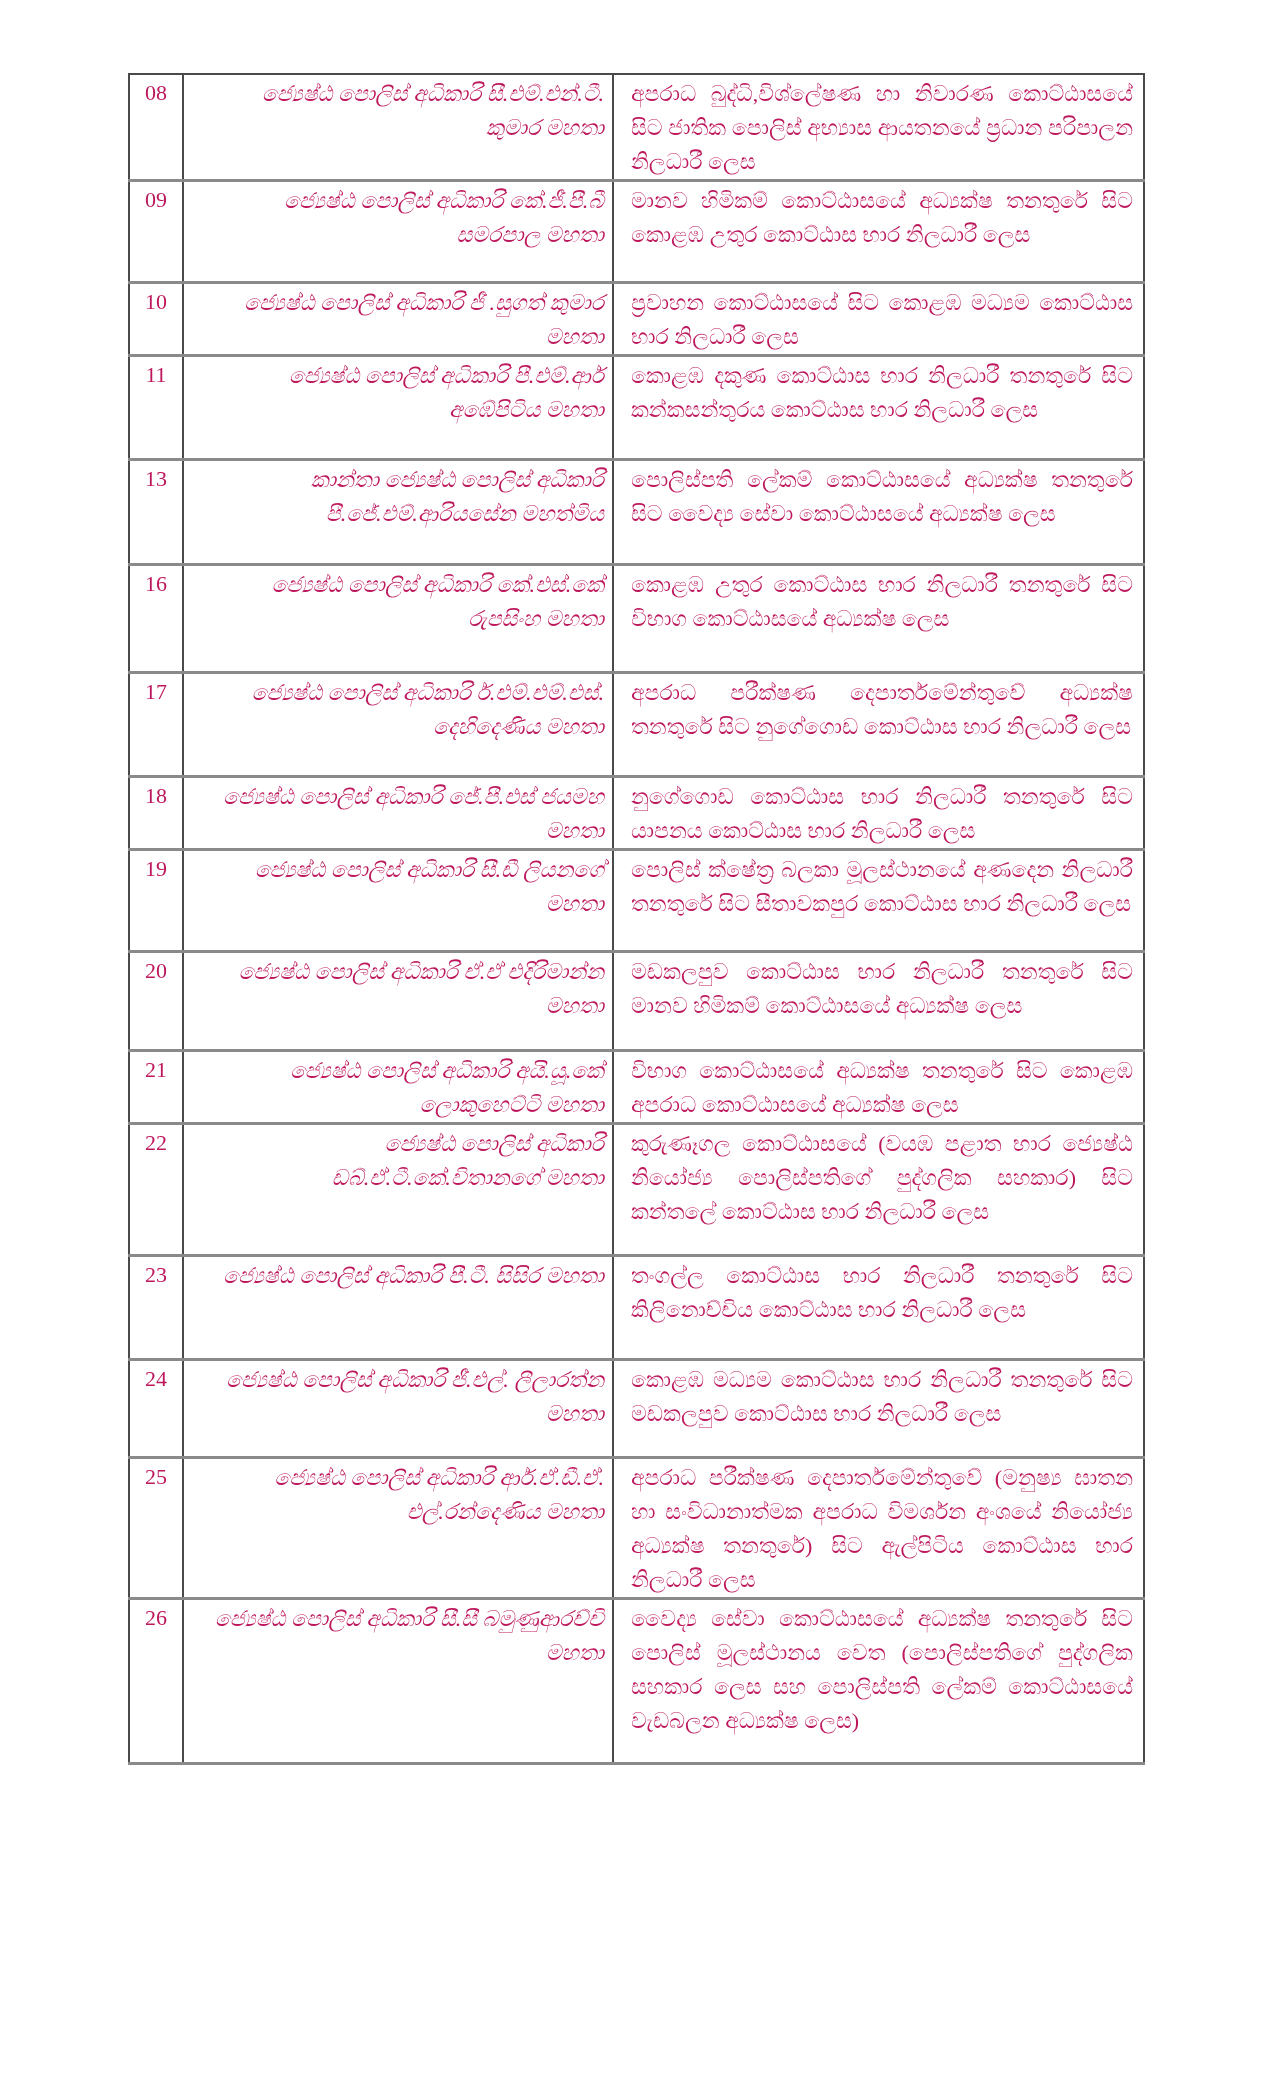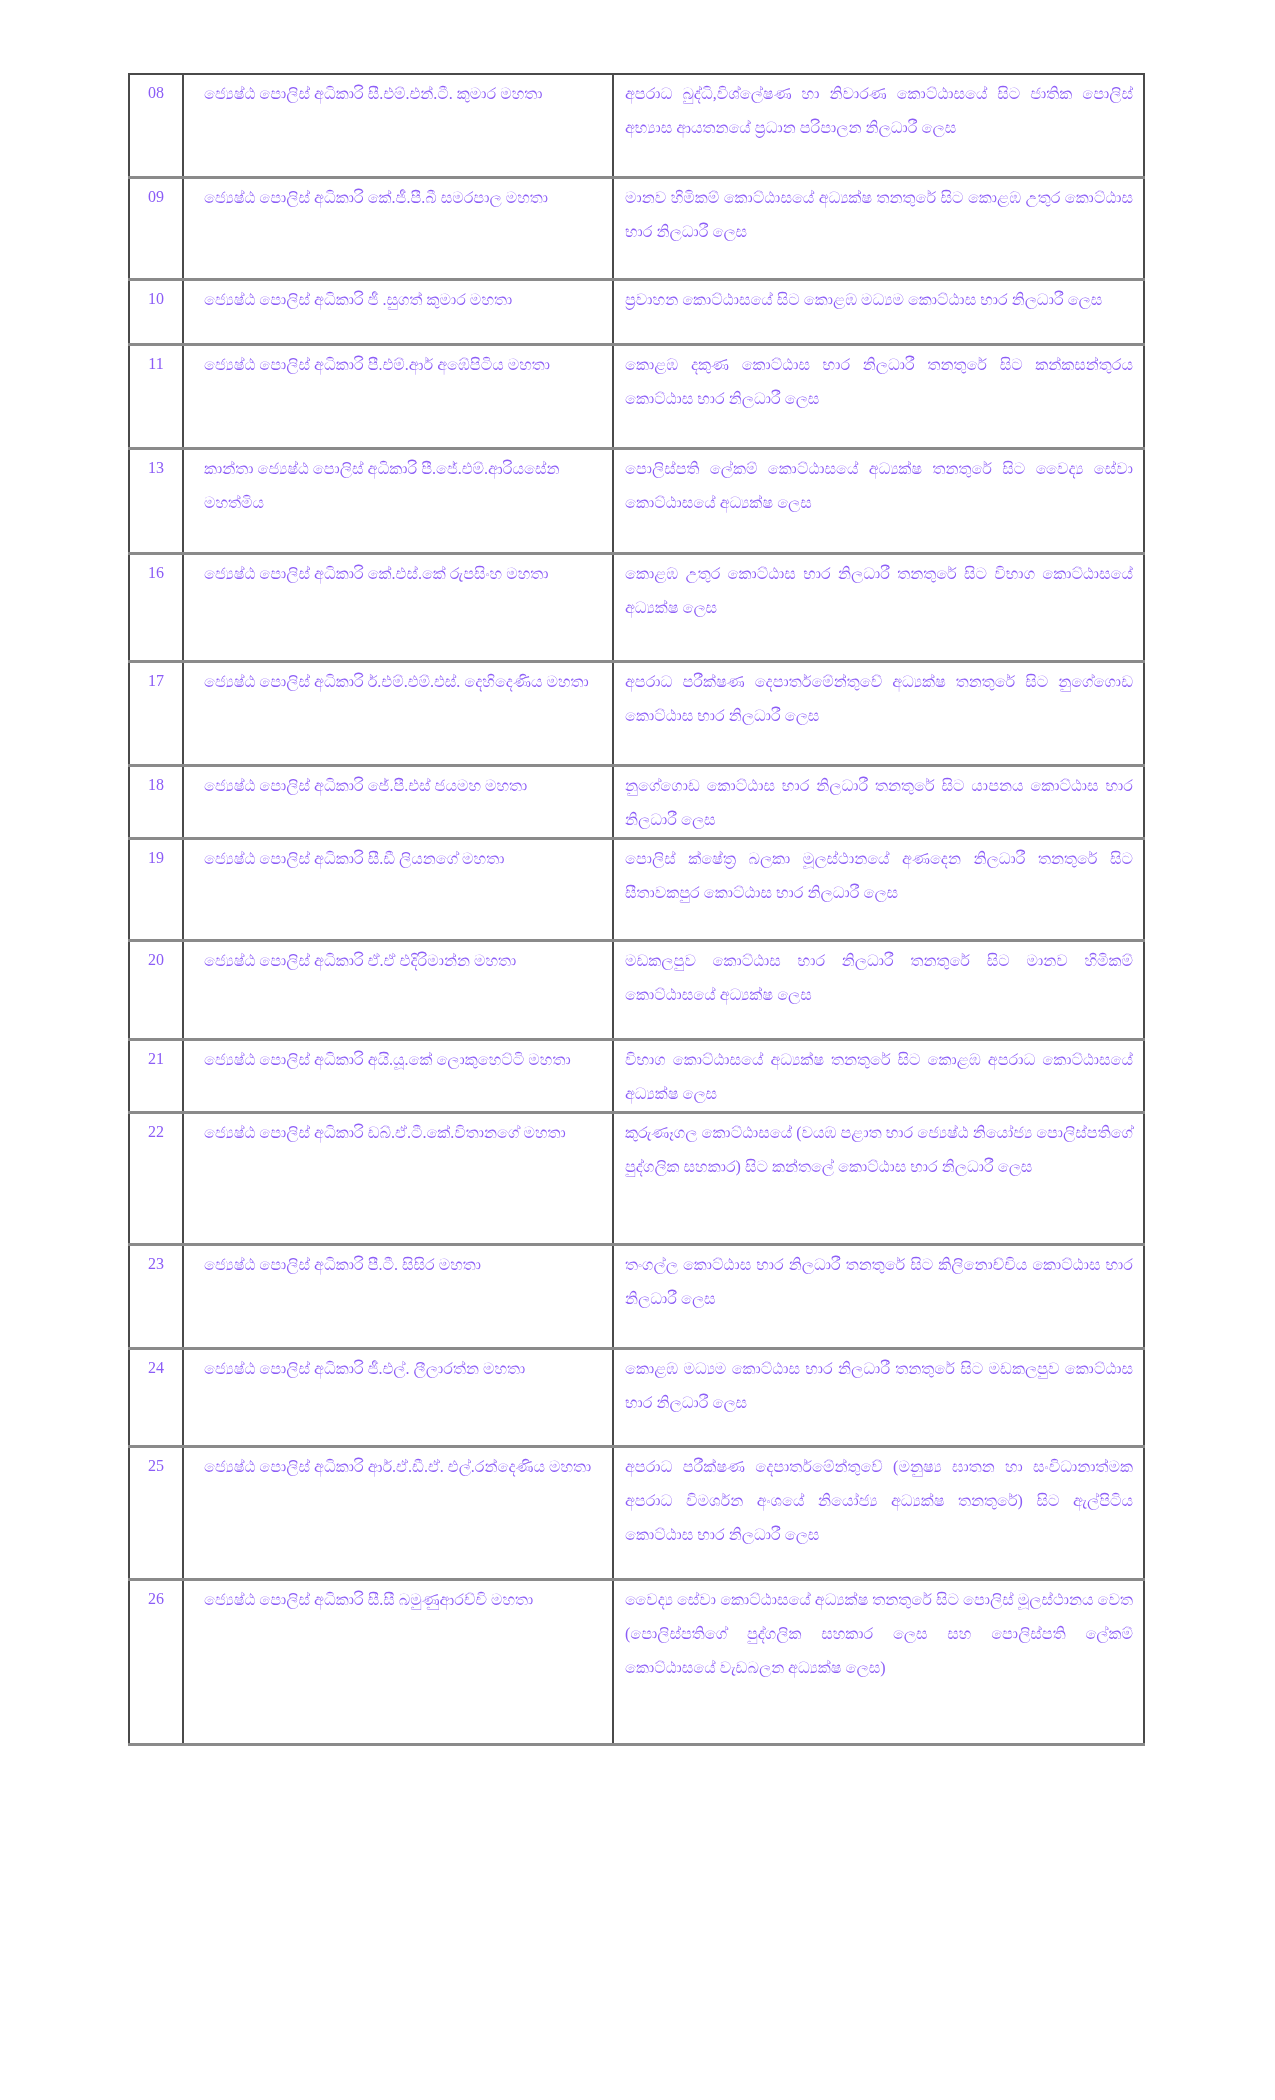--- a/index.html
+++ b/index.html
@@ -34,40 +34,41 @@
     border-bottom: 3px solid #8a8a8a;
   }
   table.transfers col.c-no   { width: 54px; }
   table.transfers col.c-name { width: 430px; }
   table.transfers col.c-desc { width: 531px; }
   table.transfers td {
     vertical-align: top;
     border-left: 2px solid #4a4a4a;
     border-right: 2px solid #4a4a4a;
     border-top: 3px solid #8a8a8a;
-    font-size: 16px;
+    font-size: 22px;
     line-height: 34px;
-    color: #8b5cf6;
+    color: #be185d;
     overflow: hidden;
   }
   table.transfers tr:first-child td {
     border-top: 2px solid #4a4a4a;
   }
   td.no {
     text-align: center;
     font-size: 27px;
     padding-top: 1px;
     font-family: "Liberation Serif", "DejaVu Serif", serif;
   }
   td.name {
     padding: 2px 8px 0 20px;
-    text-align: left;
+    text-align: right;
+    font-style: italic;
   }
   td.desc {
-    padding: 2px 10px 0 11px;
+    padding: 2px 10px 0 17px;
     text-align: justify;
   }
 </style>
 </head>
 <body>
 
 <div class="page">
   <table class="transfers">
     <colgroup>
       <col class="c-no">

